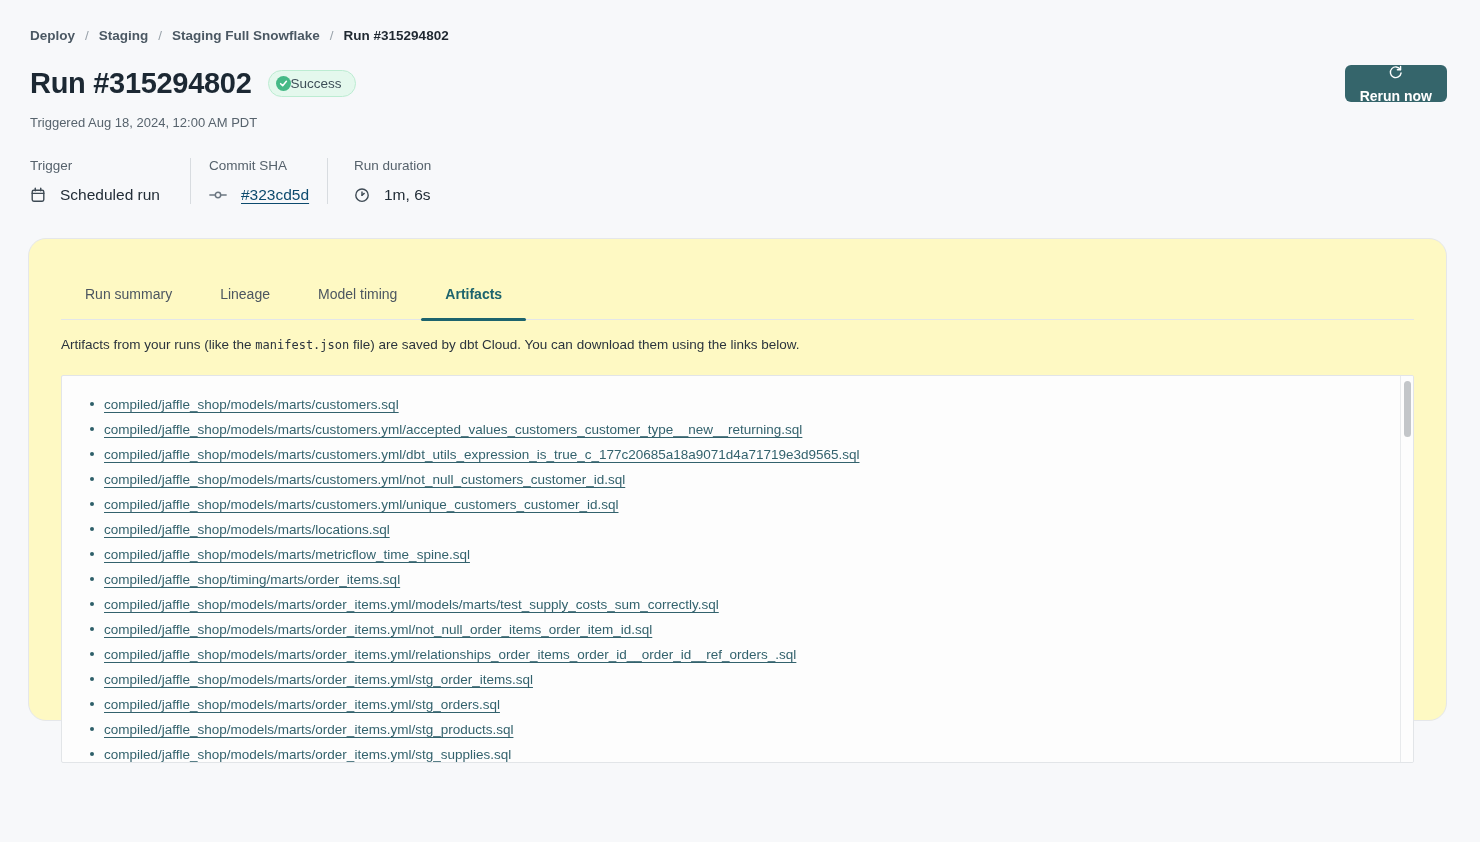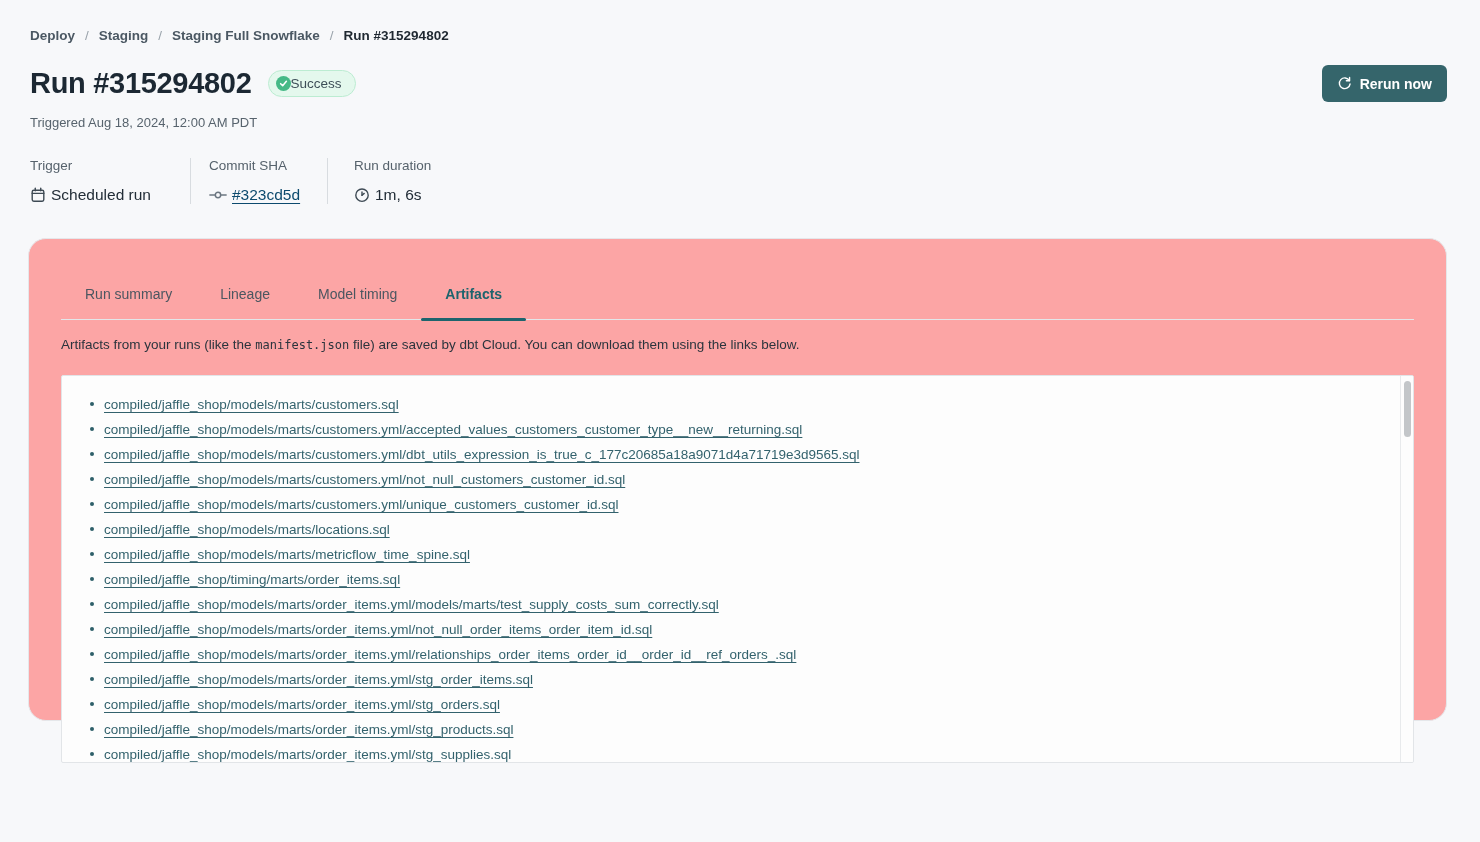--- a/index.html
+++ b/index.html
@@ -40,47 +40,48 @@
     width: 15px; height: 15px; border-radius: 50%;
     background: #46b987; display: inline-flex; align-items: center; justify-content: center;
   }
   .rerun-btn {
     margin-left: auto;
     display: inline-flex; align-items: center; gap: 8px;
     background: #35656b; color: #ffffff; border: none; border-radius: 6px;
     height: 37px; padding: 0 15px;
     font-size: 14px; font-weight: 600; font-family: "Liberation Sans", sans-serif;
     cursor: pointer;
+    flex-direction: column;
   }
   .triggered-line {
     padding: 13px 30px 0 30px;
     font-size: 13px; color: #57636d;
   }
 
   
   .meta-row { display: flex; margin: 28px 30px 0 30px; }
   .meta-section { padding-right: 28px; }
   .meta-section + .meta-section {
     border-left: 1px solid #d8dce0; padding-left: 18px;
   }
   .meta-section.duration { padding-left: 26px; }
   .meta-label { font-size: 13.5px; color: #56626c; }
   .meta-value {
-    margin-top: 13px; display: flex; align-items: center; gap: 5px;
+    margin-top: 13px; display: flex; align-items: center; gap: 14px;
     font-size: 15.5px; color: #222d37;
   }
   .meta-section.trigger { width: 160px; }
   .meta-section.commit { width: 137px; }
   .commit-link { color: #0c4a6e; text-decoration: underline; text-underline-offset: 3px; cursor: pointer; }
   .meta-icon { flex: 0 0 auto; display: inline-flex; }
 
   
   .card {
     position: absolute; left: 28px; right: 33px; top: 238px; height: 483px;
-    background: #fca5a5; border: 1px solid #e5e7ea; border-radius: 18px;
+    background: #fef9c3; border: 1px solid #e5e7ea; border-radius: 18px;
   }
   .card-inner { margin: 0 32px; }
 
   
   .tabs {
     display: flex; margin-top: 47px;
     border-bottom: 1px solid #e3e6e9;
     font-size: 14px;
   }
   .tab {

